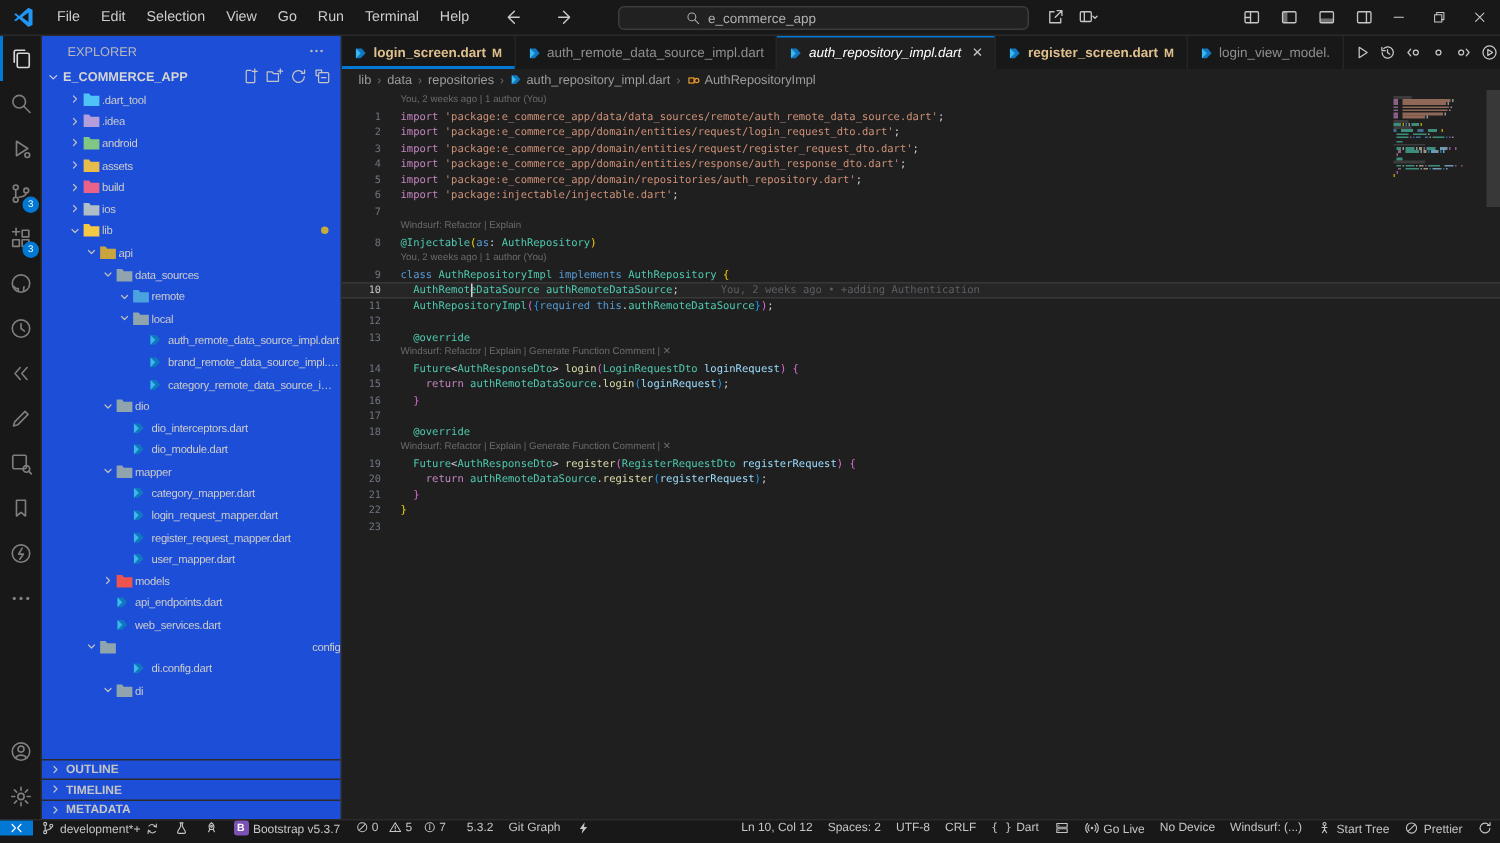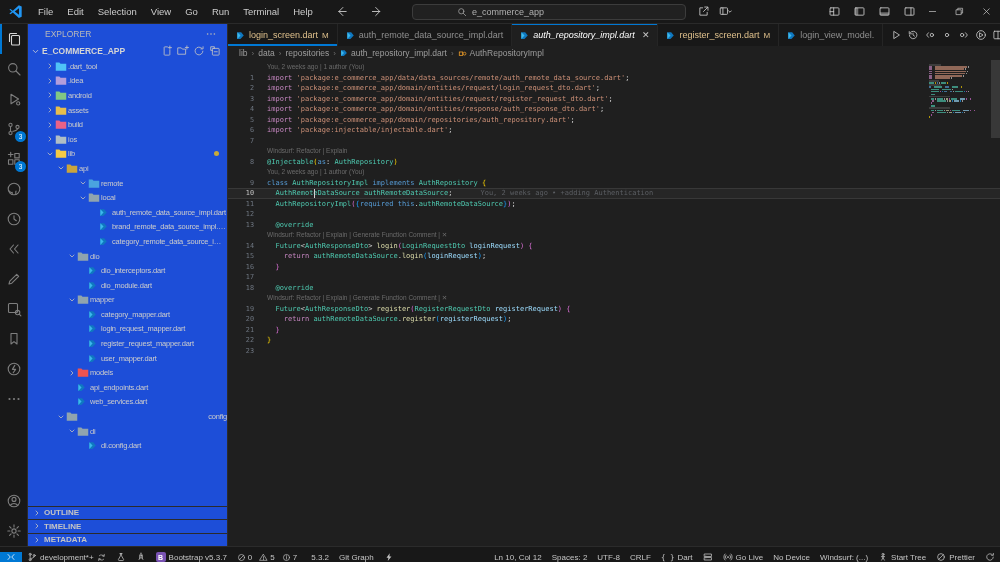--- a/index.html
+++ b/index.html
@@ -58,21 +58,21 @@
   .sb-spacer { flex:1; }
   .sb-sec { height:13.5px; border-top:1px solid #2b2b2b; display:flex; align-items:center;
     gap:3px; padding-left:5px; font-size:8px; font-weight:bold; color:#c5c5c5; flex:none; }
 
   
   .editor-col { flex:1; display:flex; flex-direction:column; min-width:0; }
   .tabbar { height:22px; background:#181818; display:flex; flex:none; }
   .tab { display:flex; align-items:center; gap:4px; padding:0 8px; font-size:9px;
     color:#8f8f8f; background:#181818; border-right:1px solid #252525; position:relative;
     white-space:nowrap; }
-  .tab.mod { color:#dfc08c; }
+  .tab.mod { color:#dfc08c;font-weight:bold; }
   .tab.active { background:#1f1f1f; color:#ffffff; }
   .tab.active .lbl { font-style:italic; }
   .tab.active::before { content:''; position:absolute; top:0; left:0; right:0; height:1px; background:#0078d4; }
   .tab.underline::after { content:''; position:absolute; bottom:0; left:0; right:0; height:2px; background:#0078d4; }
   .tab .mbadge { font-size:8px; color:#dfc08c; }
   .tab .close { font-size:9px; color:#c5c5c5; margin-left:3px; }
   .tab-actions { margin-left:auto; display:flex; align-items:center; gap:2px; padding:0 5px; color:#c9c9c9; }
   .ta-icon { width:15px; height:18px; display:flex; align-items:center; justify-content:center; }
 
   .breadcrumb { height:14px; background:#1f1f1f; display:flex; align-items:center;
@@ -94,21 +94,21 @@
     font-family:"Liberation Sans", sans-serif; color:#6b6b6b; white-space:pre; }
 
   .minimap { position:absolute; right:11px; top:4px; width:60px; }
   .mm-row { display:flex; gap:1px; margin-bottom:0.6px; }
   .mm-seg { height:1.6px; }
   .vscroll { position:absolute; right:0; top:0; width:9px; height:78px; background:rgba(121,121,121,0.28); }
 
   
   .statusbar { height:16px; background:#181818; border-top:1px solid #2b2b2b;
     display:flex; align-items:stretch; font-size:8px; color:#c5c5c5; }
-  .st-left, .st-right { display:flex; align-items:flex-end; }
+  .st-left, .st-right { display:flex; align-items:flex-start; }
   .st-right { margin-left:auto; }
   .st { display:flex; align-items:center; gap:3px; padding:0 5px; white-space:nowrap; }
   .st.remote-box { background:#0078d4; color:#fff; padding:0 6px; }
   .bs-logo { width:10px; height:10px; background:#7952b3; color:#fff; border-radius:2px;
     font-size:7px; font-weight:bold; display:flex; align-items:center; justify-content:center; }
   .braces { font-family:"DejaVu Sans Mono", monospace; font-size:7.5px; }
   .prob { display:flex; align-items:center; gap:2px; margin-right:4px; }
 </style>
 </head>
 <body>
@@ -455,20 +455,33 @@
               <path d="M4 6l4 4 4-4"></path>
             </svg>
           </span>
           <span class="ficon">
             <svg width="12" height="11" viewBox="0 0 16 14">
               <path d="M1 1.5h4.8l1.6 1.9H15v9.1H1z" fill="#caa53d"></path>
             </svg>
           </span>
           <span class="nm">api</span>
         </div>
+        <div class="trow" style="padding-left: 39px;">
+          <span class="chev">
+            <svg width="8" height="8" viewBox="0 0 16 16" fill="none" stroke="currentColor" stroke-width="1.6" stroke-linecap="round" stroke-linejoin="round">
+              <path d="M4 6l4 4 4-4"></path>
+            </svg>
+          </span>
+          <span class="ficon">
+            <svg width="12" height="11" viewBox="0 0 16 14">
+              <path d="M1 1.5h4.8l1.6 1.9H15v9.1H1z" fill="#90a4ae"></path>
+            </svg>
+          </span>
+          <span class="nm">data_sources</span>
+        </div>
         <div class="trow" style="padding-left: 50px;">
           <span class="chev">
             <svg width="8" height="8" viewBox="0 0 16 16" fill="none" stroke="currentColor" stroke-width="1.6" stroke-linecap="round" stroke-linejoin="round">
               <path d="M4 6l4 4 4-4"></path>
             </svg>
           </span>
           <span class="ficon">
             <svg width="12" height="11" viewBox="0 0 16 14">
               <path d="M1 1.5h4.8l1.6 1.9H15v9.1H1z" fill="#4aa3df"></path>
             </svg>
@@ -643,42 +656,42 @@
               <path d="M4 6l4 4 4-4"></path>
             </svg>
           </span>
           <span class="ficon">
             <svg width="12" height="11" viewBox="0 0 16 14">
               <path d="M1 1.5h4.8l1.6 1.9H15v9.1H1z" fill="#90a4ae"></path>
             </svg>
           </span>
           <span class="nm">config</span>
         </div>
-        <div class="trow" style="padding-left: 39px;">
-          <span class="chev">
-            <svg width="8" height="8" viewBox="0 0 16 16" fill="none" stroke="currentColor" stroke-width="1.6" stroke-linecap="round" stroke-linejoin="round">
-              <path d="M4 6l4 4 4-4"></path>
-            </svg>
-          </span>
-          <span class="ficon">
-            <svg width="12" height="11" viewBox="0 0 16 14">
-              <path d="M1 1.5h4.8l1.6 1.9H15v9.1H1z" fill="#90a4ae"></path>
-            </svg>
-          </span>
-          <span class="nm">di</span>
-        </div>
         <div class="trow" style="padding-left: 50px;">
           <span class="chev"></span>
           <span class="ficon">
             <svg width="9" height="9" viewBox="0 0 16 16">
               <path d="M2.3 2.3h6.9l4.6 5.7-6 6H2.3z" fill="#0f78c0"></path>
               <path d="M2.3 2.3l5.8 5.8-5.8 5.9z" fill="#3cb8ec"></path>
             </svg>
           </span>
           <span class="nm">di.config.dart</span>
+        </div>
+        <div class="trow" style="padding-left: 39px;">
+          <span class="chev">
+            <svg width="8" height="8" viewBox="0 0 16 16" fill="none" stroke="currentColor" stroke-width="1.6" stroke-linecap="round" stroke-linejoin="round">
+              <path d="M4 6l4 4 4-4"></path>
+            </svg>
+          </span>
+          <span class="ficon">
+            <svg width="12" height="11" viewBox="0 0 16 14">
+              <path d="M1 1.5h4.8l1.6 1.9H15v9.1H1z" fill="#90a4ae"></path>
+            </svg>
+          </span>
+          <span class="nm">di</span>
         </div>
       </div>
     <div class="sb-spacer"></div>
     <div id="sb-sections">
         <div class="sb-sec">
           <svg width="8" height="8" viewBox="0 0 16 16" fill="none" stroke="currentColor" stroke-width="1.6" stroke-linecap="round" stroke-linejoin="round">
             <path d="M6 4l4 4-4 4"></path>
           </svg>
           <span>OUTLINE</span>
         </div>

